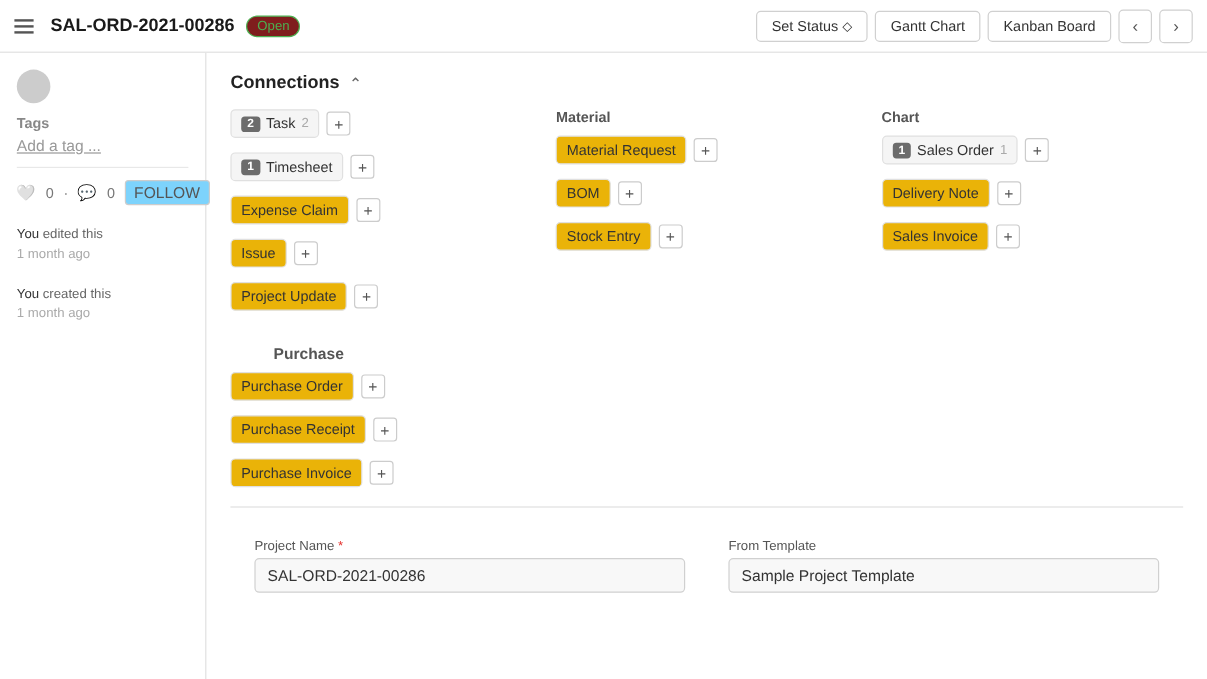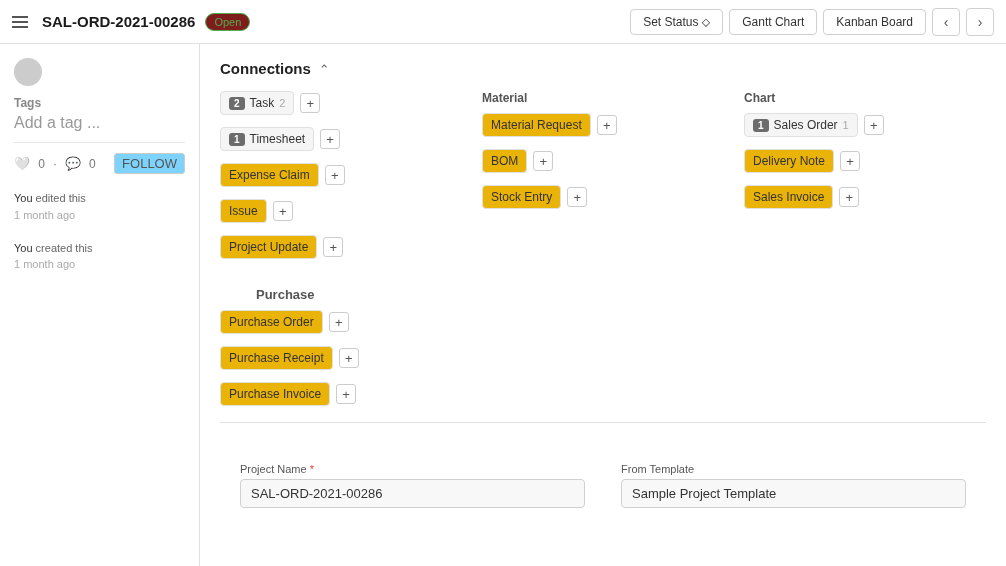--- a/index.html
+++ b/index.html
@@ -45,33 +45,33 @@
       align-items: center;
       justify-content: center;
       cursor: pointer;
       font-size: 14px;
       color: #555;
     }
 
     .main-layout { display: flex; height: calc(566px - 44px); }
 
     .sidebar {
-      width: 200px;
+      width: 172px;
       border-right: 1px solid #e0e0e0;
       padding: 14px 14px;
       flex-shrink: 0;
     }
     .sidebar-avatar {
       width: 28px; height: 28px;
       border-radius: 50%;
       background: #ccc;
       margin-bottom: 10px;
     }
     .sidebar-section-title { font-size: 12px; color: #888; font-weight: 600; margin-bottom: 4px; }
-    .tag-add { color: #999; font-size: 16px; cursor: pointer; }
+    .tag-add { color: #999; font-size: 13px; cursor: pointer; text-decoration: underline; }
     .sidebar-divider { border: none; border-top: 1px solid #e8e8e8; margin: 10px 0; }
 
     .sidebar-actions {
       display: flex;
       align-items: center;
       gap: 8px;
       margin-top: 10px;
       color: #777;
       font-size: 12px;
     }
@@ -160,21 +160,21 @@
     }
 
     .purchase-section { margin-top: 16px; }
     .purchase-title { font-size: 13px; font-weight: 600; color: #555; margin-bottom: 8px; padding-left: 36px; }
 
     .bottom-section {
       border-top: 1px solid #e0e0e0;
       padding: 14px 20px;
       margin-top: 10px;
     }
-    .form-row { display: flex; gap: 36px; margin-top: 26px; }
+    .form-row { display: flex; gap: 36px; margin-top: 12px; }
     .form-field { flex: 1; }
     .form-label { font-size: 11px; color: #555; margin-bottom: 4px; }
     .form-label .required { color: #e53935; }
     .form-input {
       width: 100%;
       border: 1px solid #d0d0d0;
       border-radius: 4px;
       padding: 6px 10px;
       font-size: 13px;
       background: #f8f8f8;

